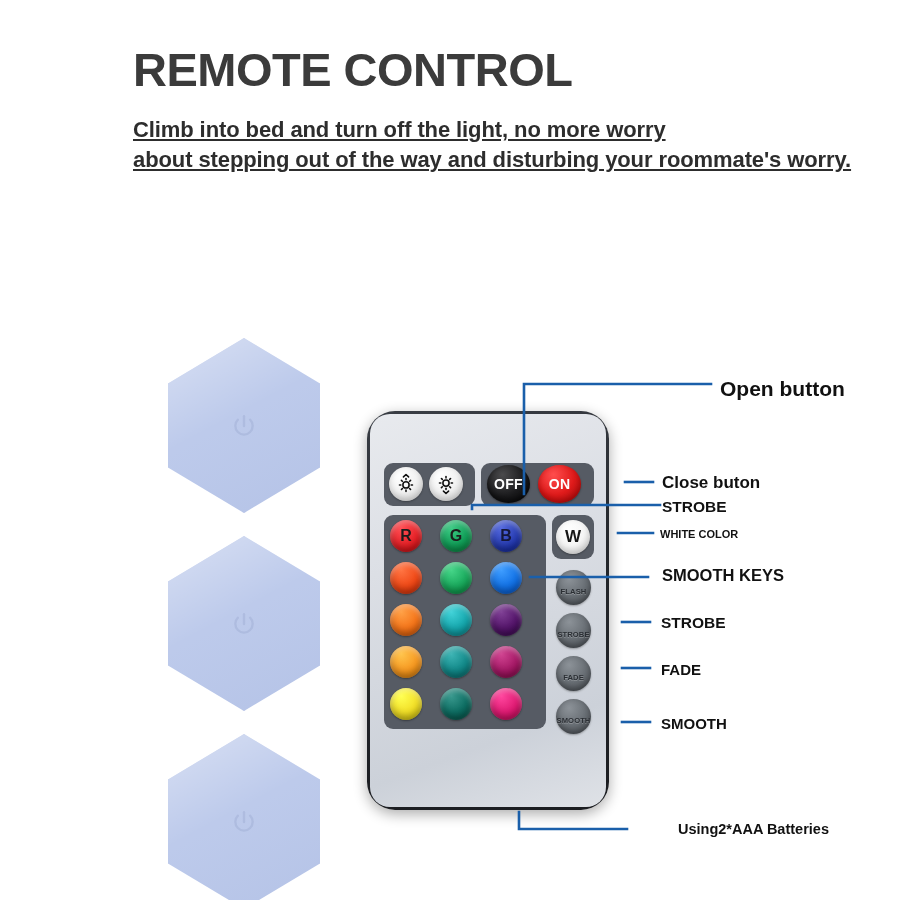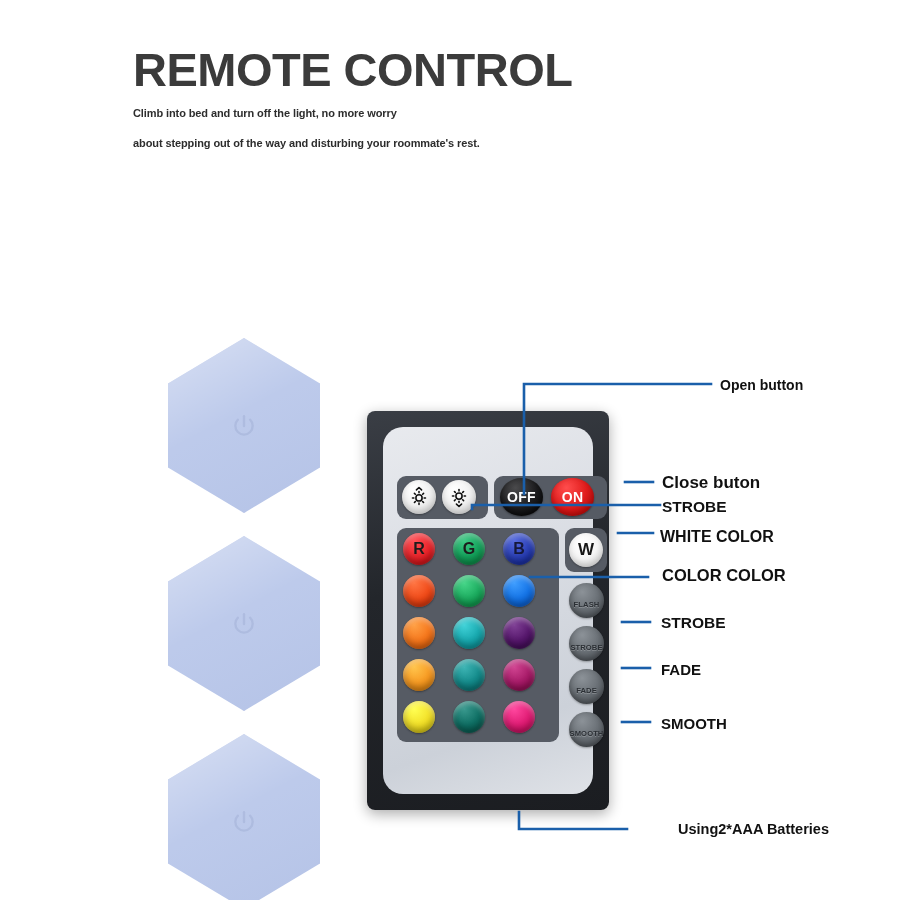--- a/index.html
+++ b/index.html
@@ -20,22 +20,23 @@
     font-size:47px;line-height:56px;font-weight:700;
     letter-spacing:-0.5px;color:#3b3b3b;
     white-space:nowrap;
   }
   .hd2{
     font-size:46px;line-height:54px;font-weight:700;
     letter-spacing:-0.8px;color:#141414;
     margin-top:5px;white-space:nowrap;
   }
   .sub{
-    font-size:11px;line-height:30px;font-weight:700;
-    color:#2d2d2d;letter-spacing:-0.1px;
+    margin-top:17px;
+    font-size:22px;line-height:30px;font-weight:700;
+    color:#2d2d2d;letter-spacing:-0.1px;text-decoration:underline;
   }
   .sub div{white-space:nowrap;}
 
   
   .hexes{position:absolute;left:168px;top:338px;}
   .hex{
     position:relative;
     width:152px;height:175px;
     margin-bottom:23px;
     background:#b9c7ea;
@@ -51,24 +52,24 @@
     position:absolute;left:50%;top:50%;
     transform:translate(-50%,-50%);
     width:26px;height:26px;opacity:.16;
     z-index:2;
   }
 
   
   .remote{
     position:absolute;left:367px;top:411px;
     width:242px;height:399px;
-    border-radius:8px;
+    border-radius:28px;
     background:linear-gradient(168deg,#3a3e45 0%,#23262b 42%,#1b1d21 100%);
     box-shadow:0 4px 14px rgba(0,0,0,.33);
-    padding:16px;box-sizing:border-box;
+    padding:3px;box-sizing:border-box;
   }
   .remote-face{
     width:100%;height:100%;box-sizing:border-box;
     border-radius:20px;
     background:linear-gradient(160deg,#e8eaee 0%,#dcdfe5 34%,#ccd1d9 78%,#dfe2e7 100%);
     position:relative;
     padding:0;
   }
 
   
@@ -149,21 +150,21 @@
 </style>
 </head>
 <body>
 
 <div id="stage">
 
   <div class="hd-wrap">
     <div class="hd1">REMOTE CONTROL</div>
     <div class="sub">
       <div>Climb into bed and turn off the light, no more worry</div>
-      <div>about stepping out of the way and disturbing your roommate's rest.</div>
+      <div>about stepping out of the way and disturbing your roommate's worry.</div>
     </div>
   </div>
 
   <div class="hexes">
     <div class="hex">
       <svg class="hex-glyph" viewBox="0 0 24 24">
         <path d="M12 3 v9" stroke="#6a7aa8" stroke-width="2.2" fill="none" stroke-linecap="round"></path>
         <path d="M6.4 6.2 a8 8 0 1 0 11.2 0" stroke="#6a7aa8" stroke-width="2.2" fill="none" stroke-linecap="round"></path>
       </svg>
     </div>
@@ -289,29 +290,29 @@
       <path d="M622,622 L650,622"></path>
 
       <path d="M622,668 L650,668"></path>
 
       <path d="M622,722 L650,722"></path>
 
       <path d="M519,812 L519,829 L627,829"></path>
     </g>
   </svg>
 
-  <div class="callout" style="left:720px;top:378px;font-size:14px;">Open button</div>
+  <div class="callout" style="left:720px;top:378px;font-size:21px;">Open button</div>
 
   <div class="callout" style="left:662px;top:474px;font-size:17px;">Close buton</div>
 
   <div class="callout" style="left:662px;top:499px;font-size:15.5px;">STROBE</div>
 
-  <div class="callout" style="left:660px;top:529px;font-size:16px;">WHITE COLOR</div>
-
-  <div class="callout" style="left:662px;top:567px;font-size:16.5px;">COLOR COLOR</div>
+  <div class="callout" style="left:660px;top:529px;font-size:11px;">WHITE COLOR</div>
+
+  <div class="callout" style="left:662px;top:567px;font-size:16.5px;">SMOOTH KEYS</div>
 
   <div class="callout" style="left:661px;top:615px;font-size:15.5px;">STROBE</div>
 
   <div class="callout" style="left:661px;top:662px;font-size:15px;">FADE</div>
 
   <div class="callout" style="left:661px;top:716px;font-size:15px;">SMOOTH</div>
 
   <div class="callout" style="left:633px;top:822px;font-size:14.5px;margin-left:45px;">Using2*AAA Batteries</div>
 
 </div>

